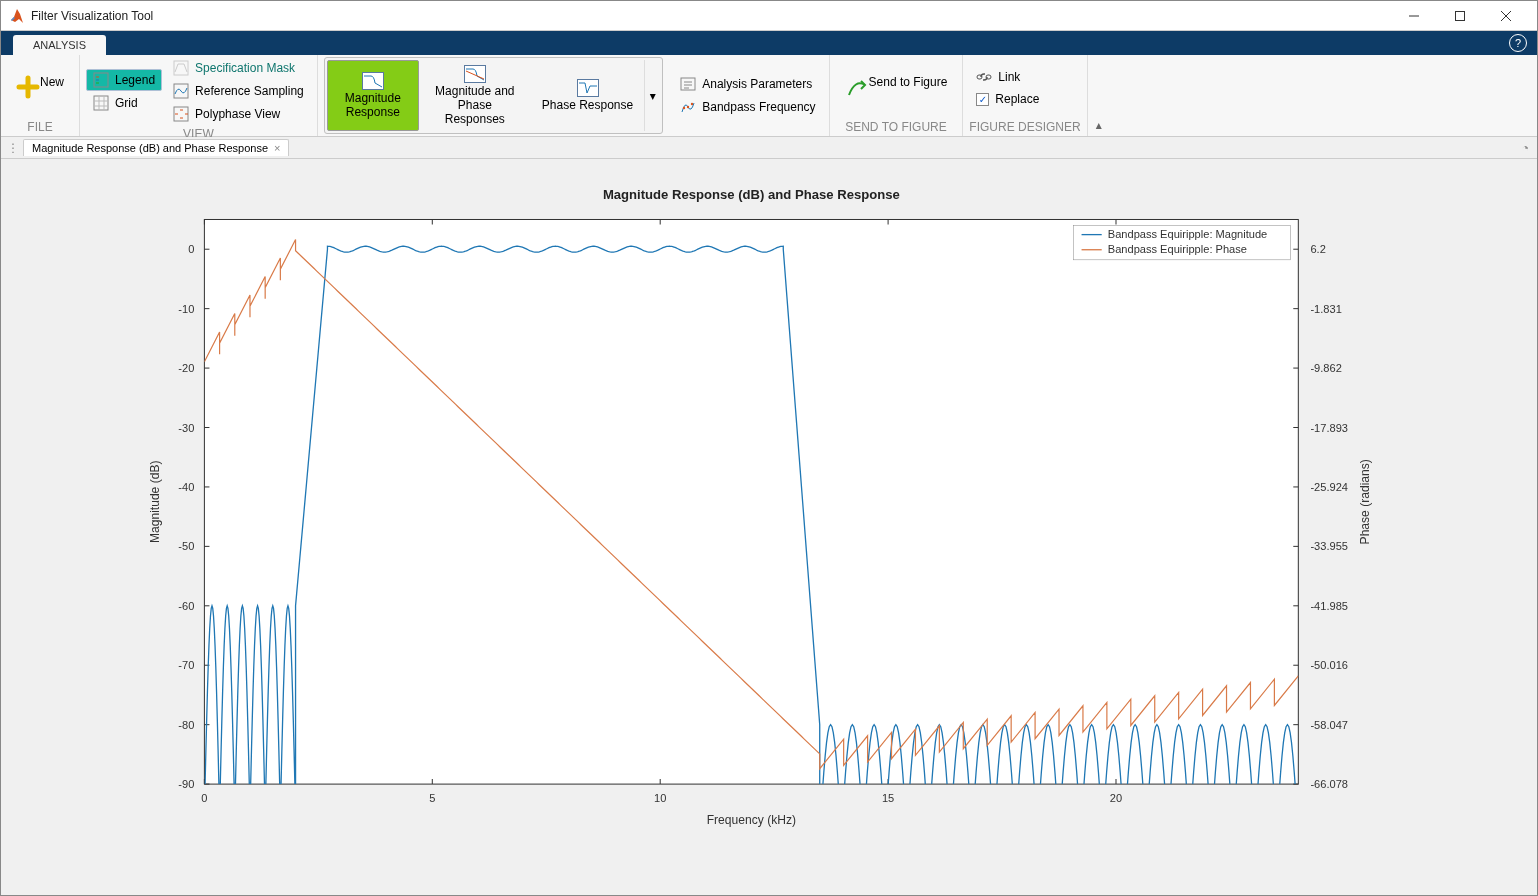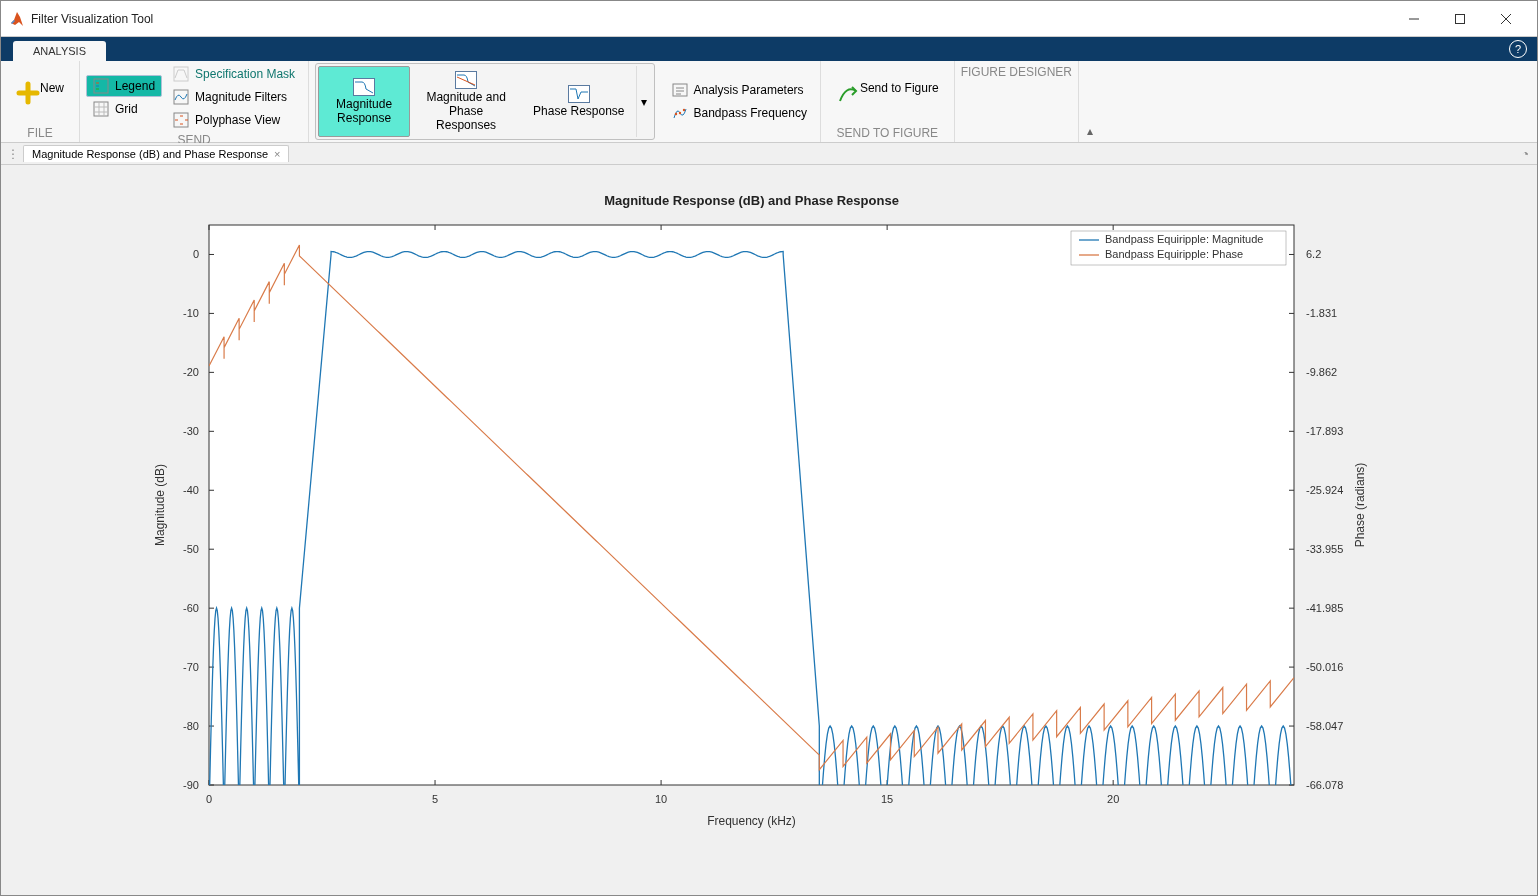--- a/index.html
+++ b/index.html
@@ -9,21 +9,21 @@
   background: #f0f0f0;
   width: 1538px;
   height: 896px;
   overflow: hidden;
   display: flex;
   flex-direction: column;
   border: 1px solid #888;
 }
 
 .titlebar {
-  height: 36px;
+  height: 30px;
   background: #fff;
   display: flex;
   align-items: center;
   padding: 0 8px;
   border-bottom: 1px solid #ccc;
 }
 .titlebar .app-icon { width: 16px; height: 16px; margin-right: 6px; }
 .titlebar .title { flex: 1; font-size: 12px; color: #222; }
 .titlebar .win-controls { display: flex; gap: 0; }
 .titlebar .win-btn { width: 46px; height: 30px; display: flex; align-items: center; justify-content: center; cursor: pointer; }
@@ -117,21 +117,21 @@
   display: flex;
   align-items: stretch;
   padding: 2px;
   background: #f4f4f4;
 }
 .analysis-btn {
   display: flex; flex-direction: column; align-items: center; justify-content: center;
   padding: 4px 10px; cursor: pointer; text-align: center; line-height: 1.15;
   border: 1px solid transparent; border-radius: 2px; min-width: 78px;
 }
-.analysis-btn.selected { background: #5eead4; border-color: #9a9a9a; }
+.analysis-btn.selected { background: #84cc16; border-color: #9a9a9a; }
 .analysis-btn .icn { width: 22px; height: 18px; margin-bottom: 2px; border: 1px solid #5a7aa0; background: #fff; position: relative; }
 .analysis-drop { width: 16px; display: flex; align-items: center; justify-content: center; border-left: 1px solid #ddd; cursor: pointer; }
 
 .ribbon-collapse {
   width: 22px;
   display: flex; align-items: flex-end; justify-content: center;
   padding-bottom: 4px;
   color: #666;
 }
 
@@ -250,32 +250,32 @@
               <rect x="1" y="1" width="14" height="14" fill="none" stroke="#ccc"></rect>
               <path d="M2 12 L5 4 L11 4 L14 12" stroke="#ccc" fill="none"></path>
             </svg>
           <span>Specification Mask</span>
         </div>
         <div class="small-btn">
           <svg class="icn" viewBox="0 0 16 16">
               <rect x="1" y="1" width="14" height="14" fill="none" stroke="#888"></rect>
               <path d="M2 11 Q5 3 8 8 T14 5" stroke="#1f77b4" fill="none"></path>
             </svg>
-          <span>Magnitude Filters</span>
+          <span>Reference Sampling</span>
         </div>
         <div class="small-btn">
           <svg class="icn" viewBox="0 0 16 16">
               <rect x="1" y="1" width="14" height="14" fill="none" stroke="#888"></rect>
               <path d="M2 8h3M7 4h3M7 12h3M12 8h3" stroke="#d9531e"></path>
             </svg>
           <span>Polyphase View</span>
         </div>
       </div>
     </div>
-    <div class="ribbon-group-label">SEND</div>
+    <div class="ribbon-group-label">VIEW</div>
   </div>
 
   <div class="ribbon-group">
     <div class="ribbon-group-body">
       <div class="analysis-box">
         <div class="analysis-btn selected">
           <div class="icn">
               <svg width="20" height="16" style="position:absolute;top:0;left:0">
                 <path d="M1 3 L8 3 Q11 3 12 10 L19 14" stroke="#1f77b4" fill="none"></path>
               </svg>
@@ -330,20 +330,36 @@
             <path d="M4 20 Q10 4 20 10" stroke="#2a9d2a" fill="none" stroke-width="2"></path>
             <path d="M16 6 L20 10 L16 14" stroke="#2a9d2a" fill="none" stroke-width="2"></path>
           </svg>
         <span>Send to Figure</span>
       </div>
     </div>
     <div class="ribbon-group-label">SEND TO FIGURE</div>
   </div>
 
   <div class="ribbon-group">
+    <div class="ribbon-group-body">
+      <div class="stack">
+        <div class="small-btn">
+          <svg class="icn" viewBox="0 0 16 16">
+              <path d="M5 8a3 3 0 0 1 3-3h1M11 8a3 3 0 0 1-3 3H7" stroke="#555" fill="none" stroke-width="1.5"></path>
+              <rect x="1" y="6" width="5" height="4" rx="2" fill="none" stroke="#555"></rect>
+              <rect x="10" y="6" width="5" height="4" rx="2" fill="none" stroke="#555"></rect>
+            </svg>
+          <span>Link</span>
+        </div>
+        <div class="small-btn">
+          <span class="checkbox">✓</span>
+          <span>Replace</span>
+        </div>
+      </div>
+    </div>
     <div class="ribbon-group-label">FIGURE DESIGNER</div>
   </div>
 
   <div class="ribbon-collapse">▴</div>
 </div>
 
 <div class="doc-tabbar">
   <span style="color:#888;margin-right:4px">⋮</span>
   <div class="doc-tab">
     <span>Magnitude Response (dB) and Phase Response</span>

